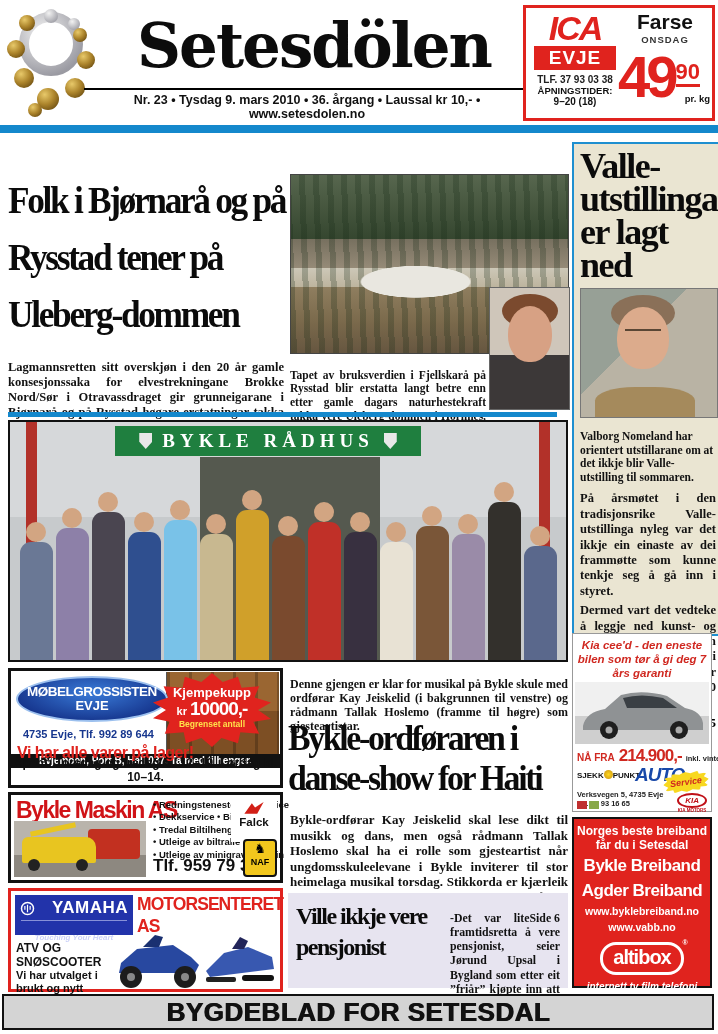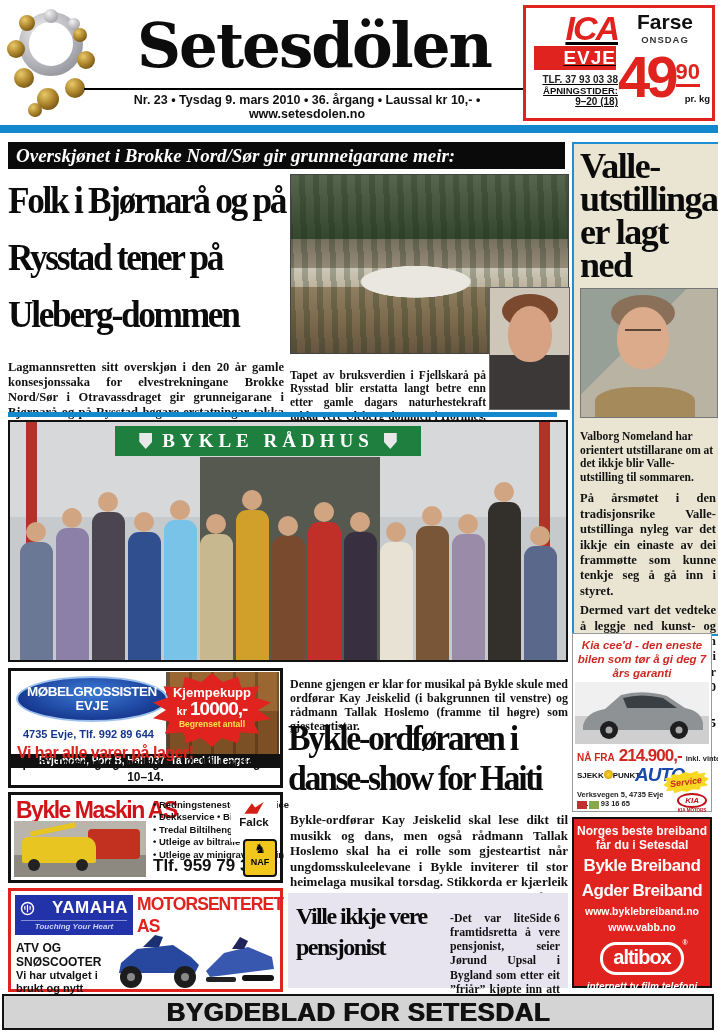--- a/index.html
+++ b/index.html
@@ -11,21 +11,21 @@
   .brooch{left:4px;top:2px;width:98px;height:118px;}
   .mast-title{left:100px;top:4px;width:428px;height:84px;text-align:center;
       font-family:"DejaVu Serif",serif;font-weight:bold;font-size:61px;line-height:84px;
       letter-spacing:-2px;color:#0c0c0c;}
   .issue-row{left:84px;top:88px;width:446px;border-top:2px solid #000;border-bottom:2px solid #000;
       padding:3px 0 4px;text-align:center;font-family:"Liberation Sans",sans-serif;
       font-weight:bold;font-size:12.5px;color:#111;}
 
   
   .ica-ad{left:523px;top:5px;width:186px;height:110px;border:3px solid #e0231e;background:#fff;}
-  .ica-left{position:absolute;left:6px;top:2px;width:86px;text-align:right;text-decoration:underline;}
+  .ica-left{position:absolute;left:6px;top:2px;width:86px;text-align:center;}
   .ica-logo{font-family:"Liberation Sans",sans-serif;font-weight:900;font-style:italic;
       font-size:34px;line-height:36px;color:#e0231e;letter-spacing:-2px;}
   .ica-evje{background:#e0231e;color:#fff;font-family:"Liberation Sans",sans-serif;
       font-weight:900;font-size:19px;line-height:24px;letter-spacing:1px;margin:0 2px;}
   .ica-phone{font-family:"Liberation Sans",sans-serif;font-weight:bold;font-size:10px;
       margin-top:4px;color:#222;}
   .ica-hours-label{font-family:"Liberation Sans",sans-serif;font-weight:900;font-size:9.5px;color:#111;}
   .ica-hours{font-family:"Liberation Sans",sans-serif;font-weight:bold;font-size:10px;color:#111;}
   .ica-right{position:absolute;left:96px;top:2px;width:86px;text-align:center;}
   .ica-product{font-family:"Liberation Sans",sans-serif;font-weight:900;font-size:21px;color:#111;}
@@ -194,21 +194,21 @@
   .naf-logo .lion{font-size:13px;line-height:16px;}
   .naf-logo .ntxt{font-weight:900;font-size:9px;font-family:"Liberation Sans",sans-serif;}
   .maskin-phone{position:absolute;left:142px;bottom:4px;font-weight:900;font-size:17px;color:#111;}
 
   .motor-ad{left:8px;top:888px;width:275px;height:104px;border:3px solid #e0231e;background:#fff;box-sizing:border-box;}
   .yamaha-logo{position:absolute;left:4px;top:4px;width:118px;height:40px;background:#2233aa;
       color:#fff;text-align:center;padding-top:3px;box-sizing:border-box;}
   .yamaha-logo .yrow{display:flex;align-items:center;justify-content:center;gap:17px;
       font-weight:900;font-size:17px;letter-spacing:0.5px;}
   .yamaha-logo .ytag{font-style:italic;font-weight:bold;font-size:8px;color:#ccd2f8;
-      border-top:1px solid #8891d8;margin:2px 6px 0;padding-top:1px;}
+      border-top:1px solid #8891d8;margin:2px 6px 0;padding-top:12px;}
   .motor-title{position:absolute;left:126px;top:2px;width:150px;font-weight:900;font-size:19px;
       letter-spacing:-1px;color:#e0231e;transform:scaleX(0.92);transform-origin:left top;}
   .motor-contact{position:absolute;left:126px;top:24px;width:146px;text-align:center;
       font-weight:bold;font-size:9.5px;line-height:12px;color:#222;}
   .motor-left{position:absolute;left:5px;top:50px;width:84px;color:#111;}
   .motor-left .mh{font-weight:900;font-size:12px;line-height:14px;}
   .motor-left .ms{font-weight:bold;font-size:11px;line-height:13px;}
   .atv-photo{position:absolute;left:92px;top:40px;width:108px;height:60px;}
   .snow-photo{position:absolute;right:2px;top:42px;width:76px;height:58px;}
 
@@ -311,21 +311,20 @@
       <div class="ica-day">ONSDAG</div>
     </div>
     <div class="ica-price">
       <span class="ica-big">49</span><span class="ica-dec">90</span>
     </div>
     <div class="ica-unit">pr. kg</div>
   </div>
 
   <div class="abs blue-band"></div>
 
-  <div class="abs kicker">Overskjønet i Brokke Nord/Sør gir grunneigarane meir:</div>
   <h1 class="abs main-headline">Folk i Bjørnarå og på Rysstad tener på Uleberg-dommen</h1>
   <p class="abs lead-par">
     <span>Lagmannsretten sitt overskjøn i den 20 år gamle konsesjonssaka for elvestrekningane Brokke Nord/Sør i Otravassdraget gir grunneigarane i Bjørnarå og på Rysstad høgare erstatningar takka vere den to år gamle Uleberg-dommen frå Hornnes.</span>
     <span class="sideref">Side 5</span>
   </p>
   <div class="abs river-photo"></div>
   <p class="abs main-caption">Tapet av bruksverdien i Fjellskarå på Rysstad blir erstatta langt betre enn etter gamle dagars naturhestekraft takka vere Uleberg-dommen i Hornnes, kan grunneigar Tone Å. Rysstad slå fast.</p>
   <div class="abs tone-portrait">
     <span class="hair"></span>
       <span class="face"></span>

